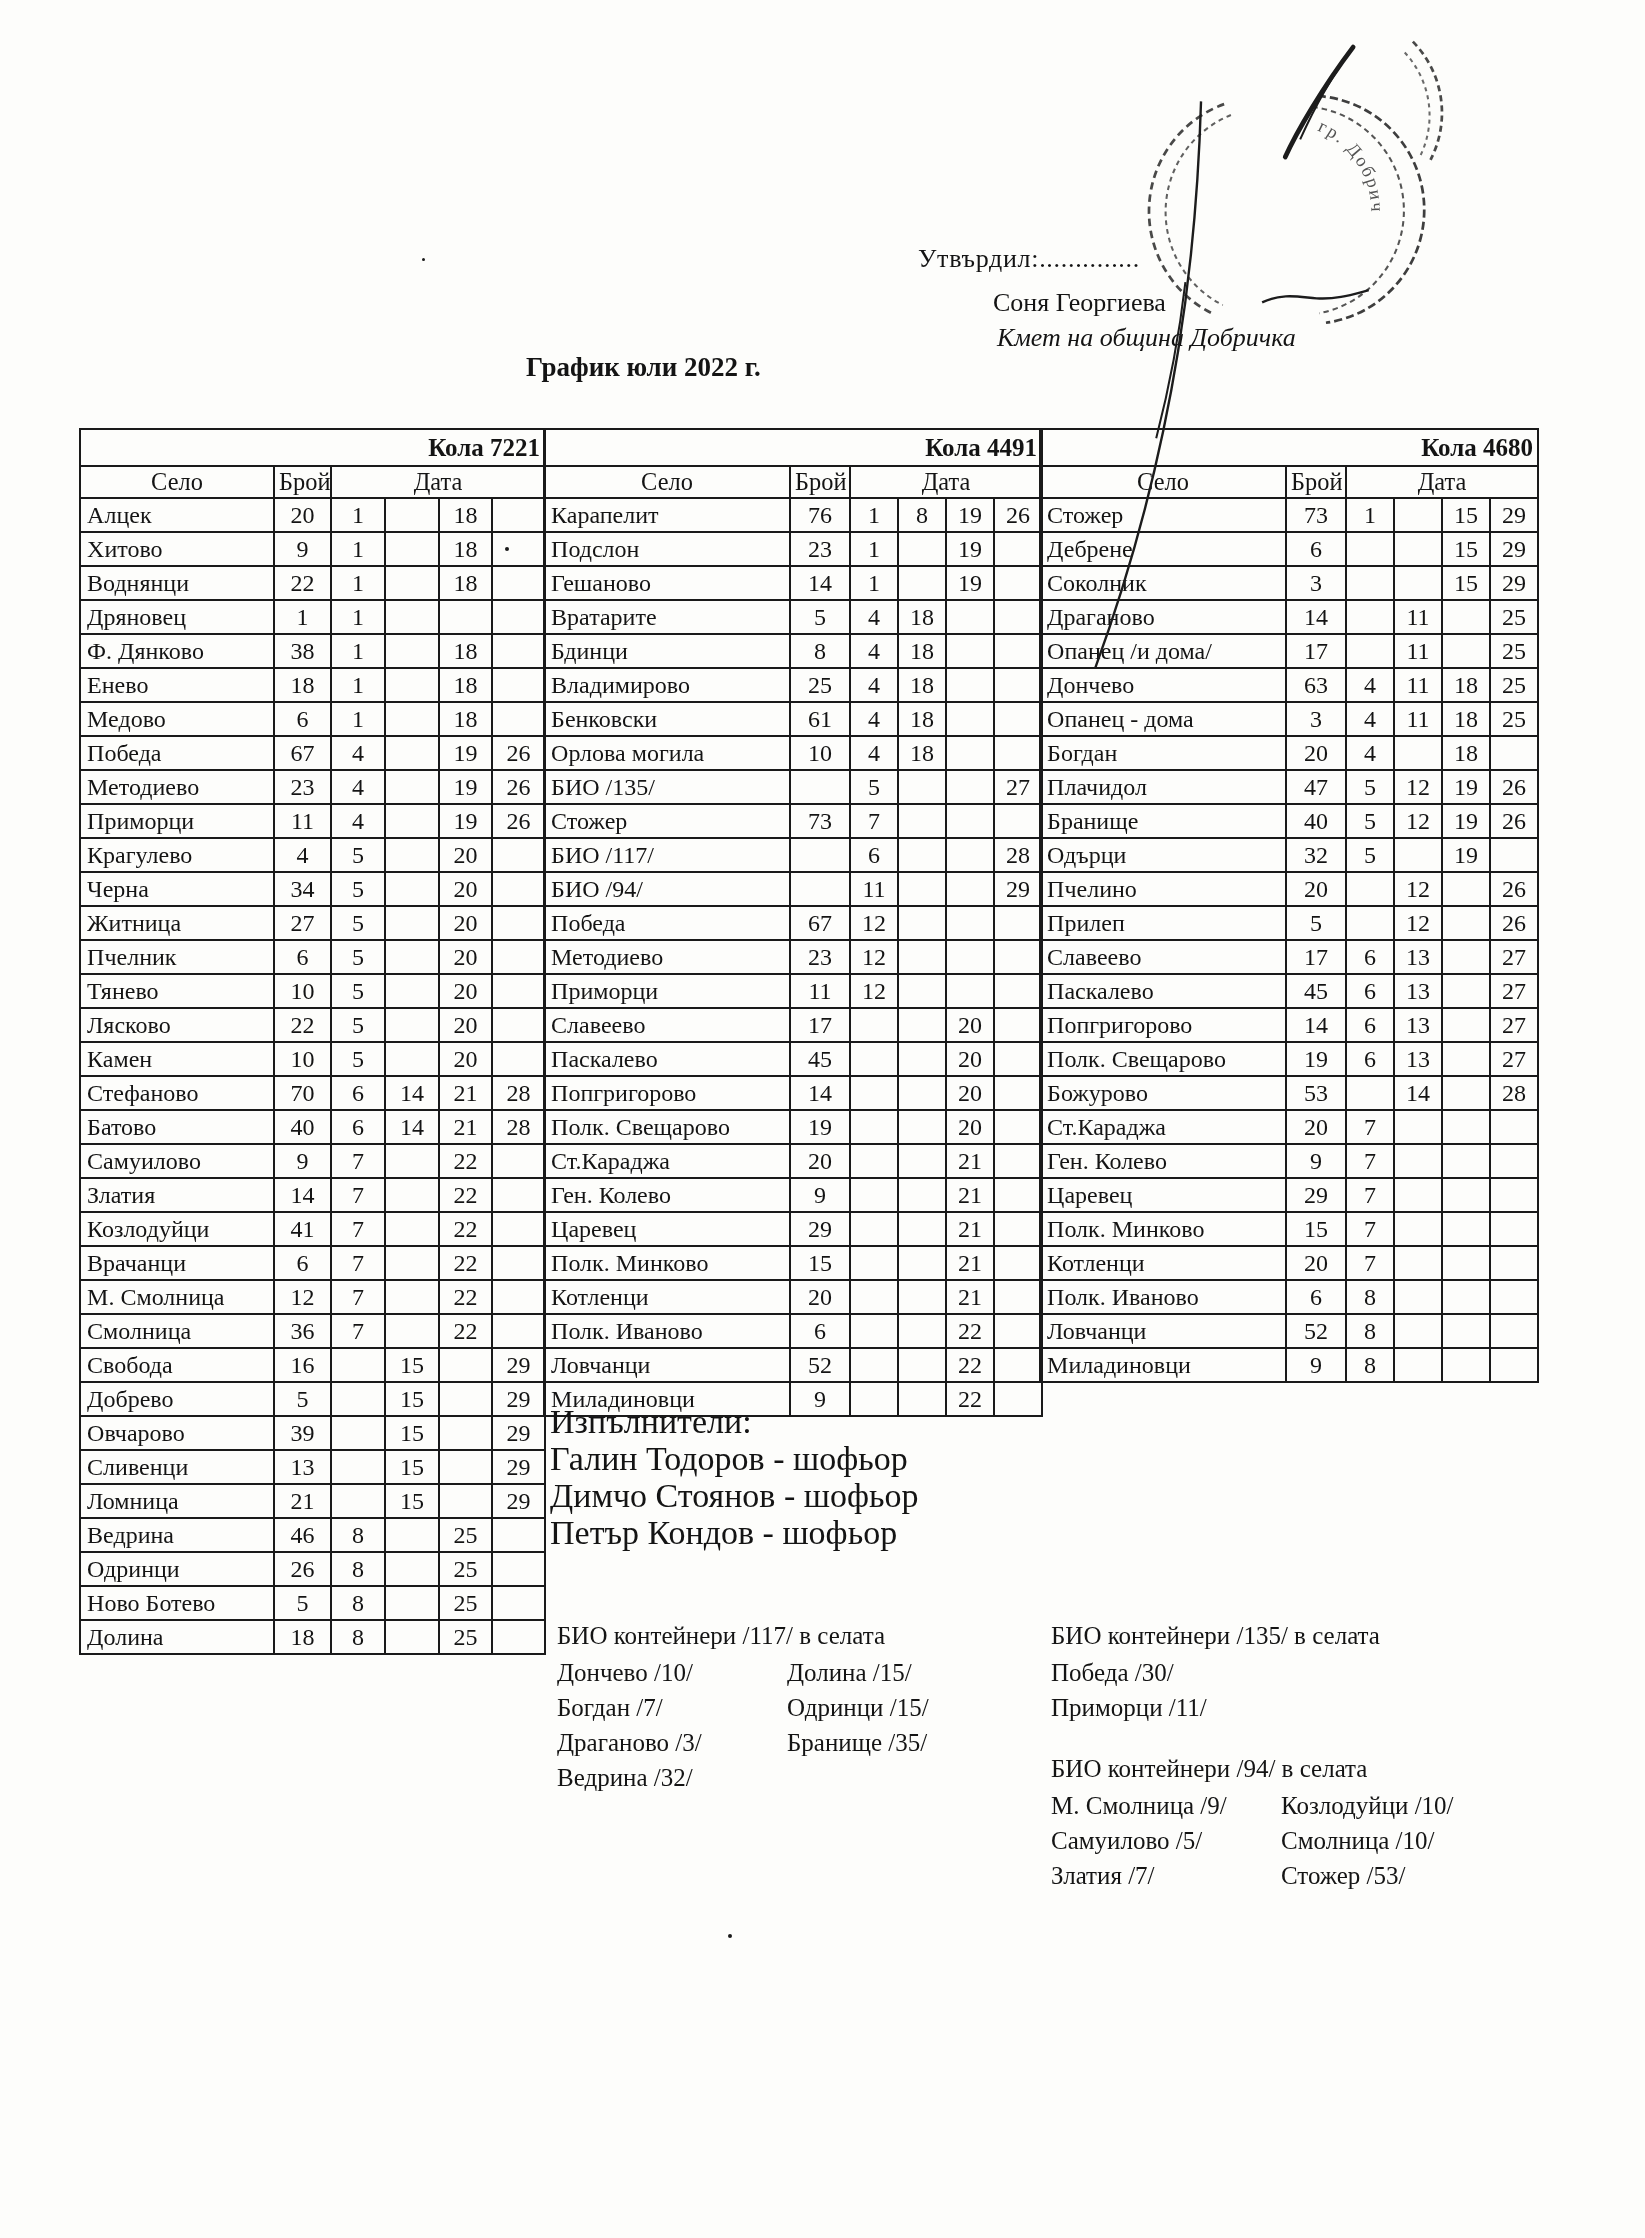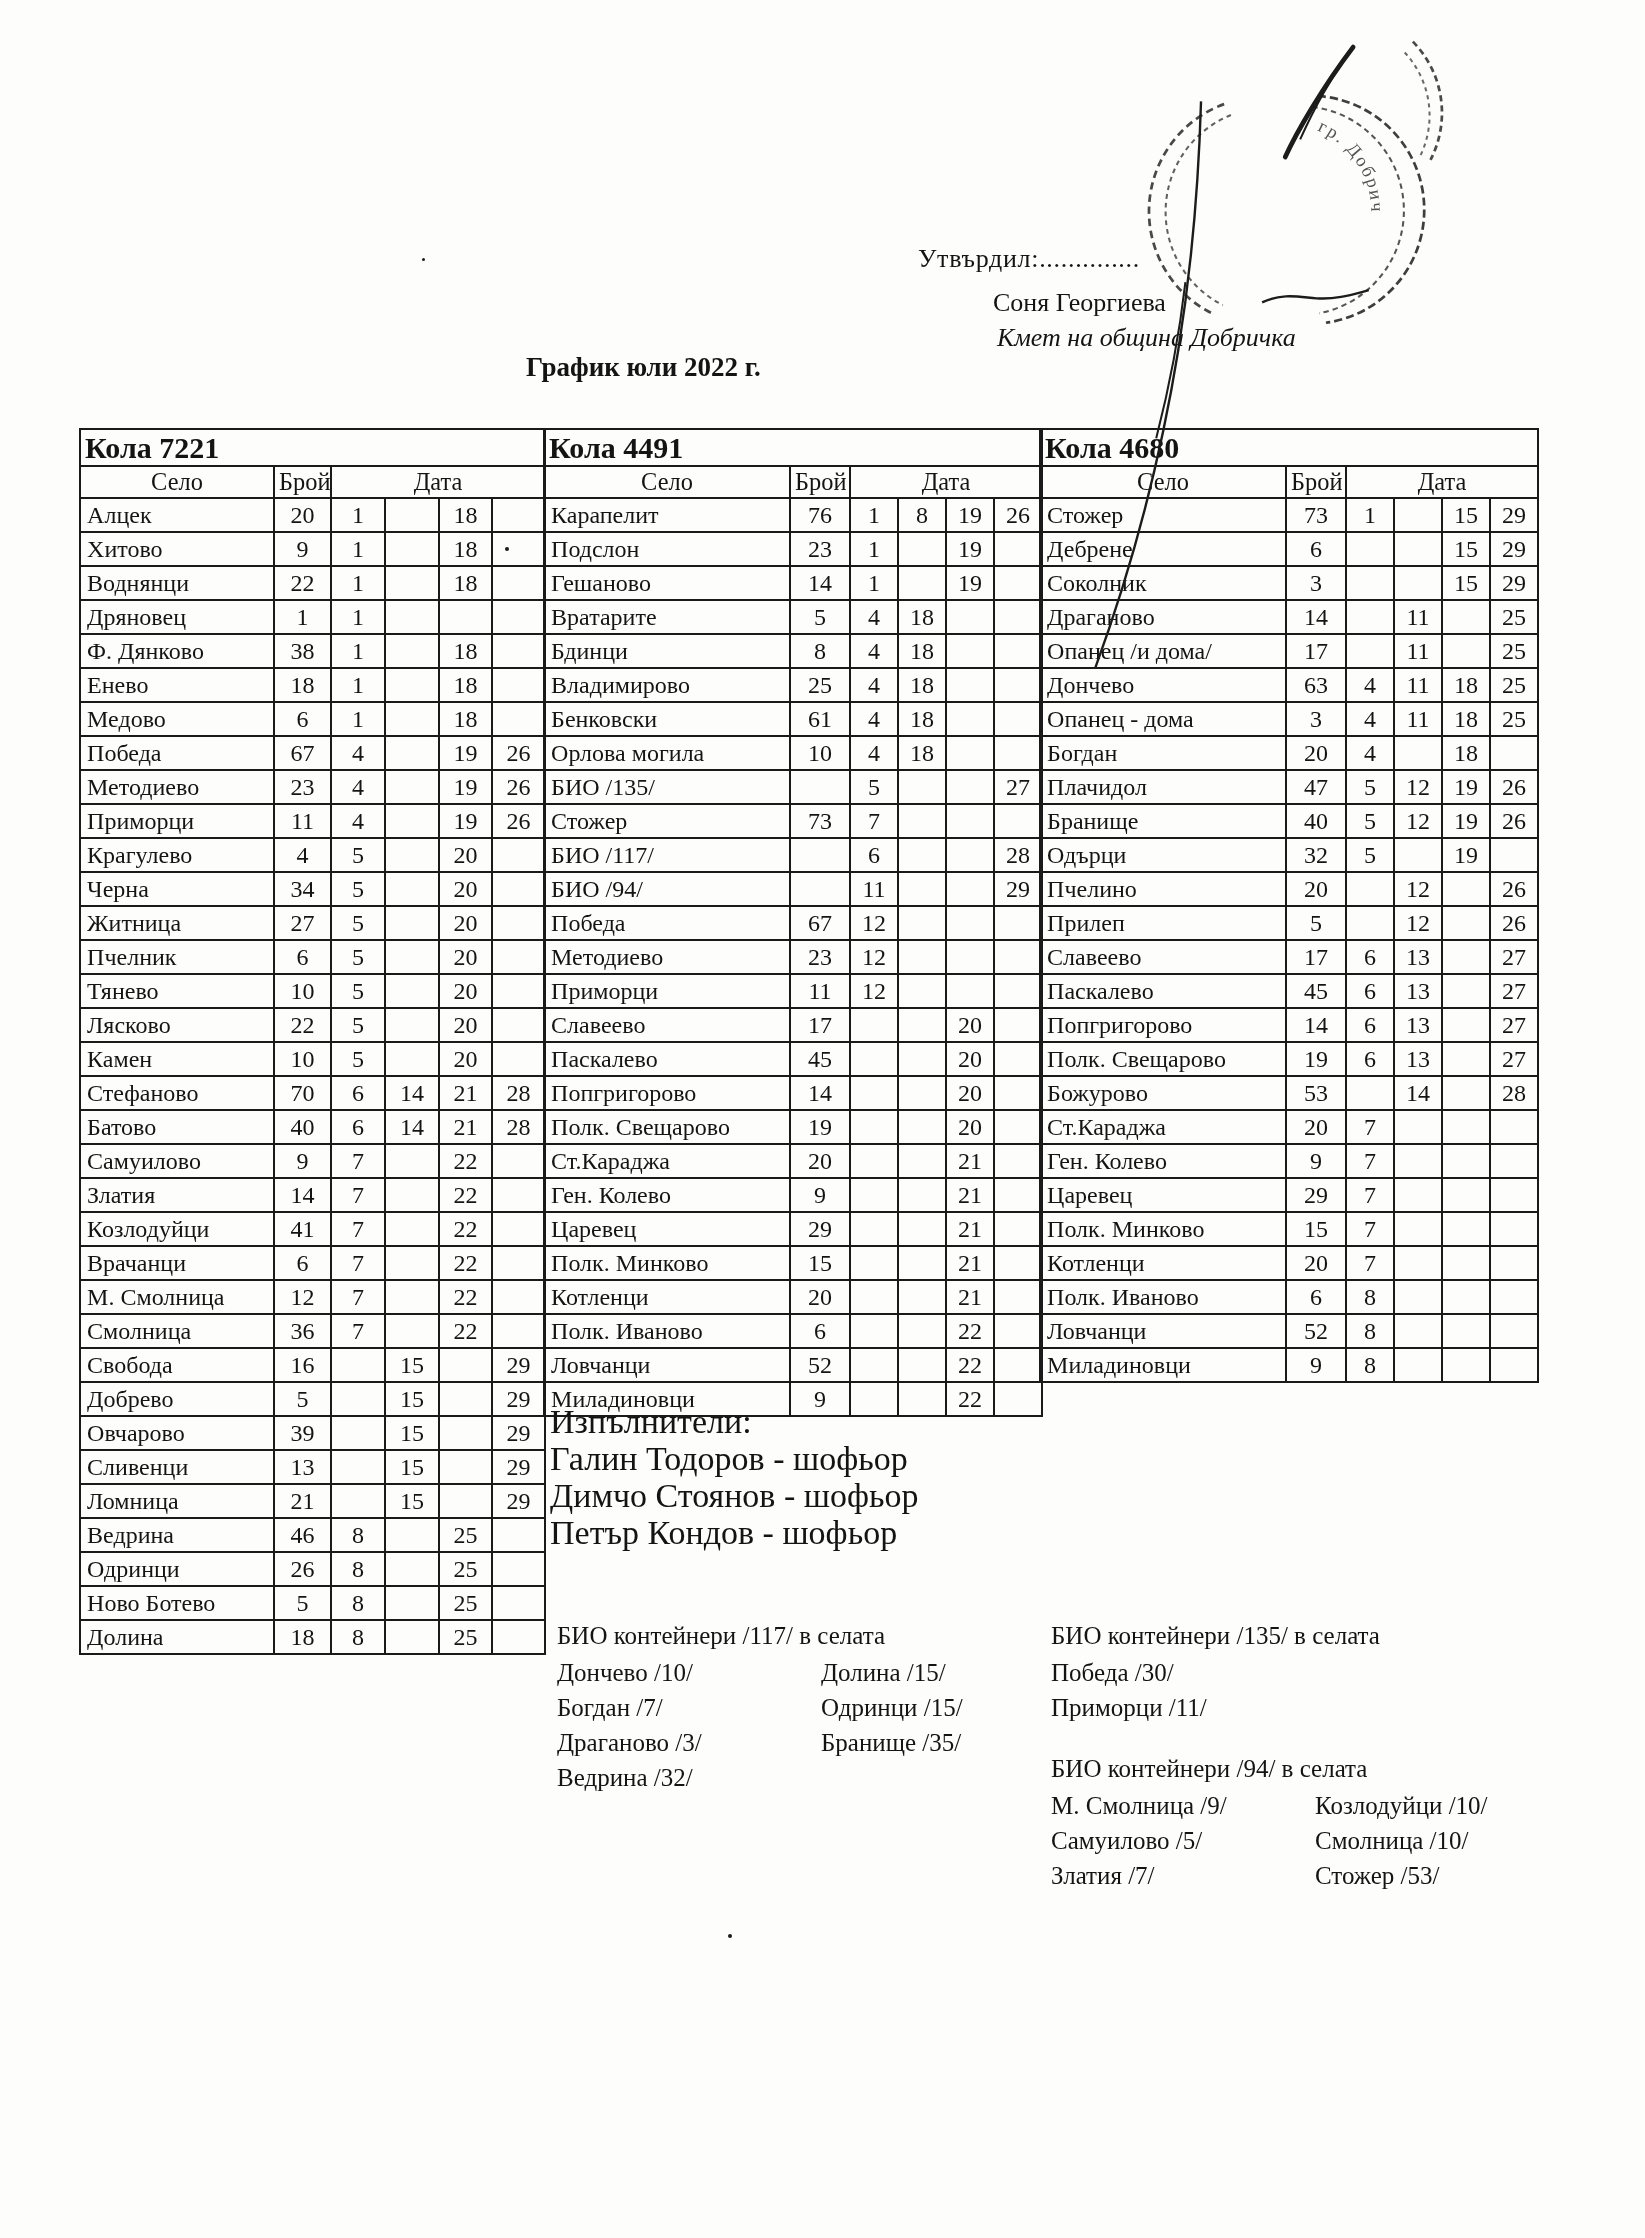--- a/index.html
+++ b/index.html
@@ -9,37 +9,37 @@
   .approved{position:absolute;left:918px;top:244px;font-size:26px;letter-spacing:0.7px;}
   .approver{position:absolute;left:993px;top:288px;font-size:26px;}
   .approver-title{position:absolute;left:997px;top:323px;font-size:26px;font-style:italic;}
   .doc-title{position:absolute;left:526px;top:352px;font-size:27px;font-weight:bold;}
   
   .car-table{position:absolute;top:428px;border-collapse:collapse;table-layout:fixed;
              background:transparent;font-size:24px;color:#141414;}
   .car-table th,.car-table td{border:2px solid #1a1a1a;padding:0 4.1px;height:32px;
              overflow:hidden;white-space:nowrap;}
   .car-table{border:2.7px solid #1a1a1a;}
-  .car-table thead tr.carname th{height:35px;font-size:30px;font-weight:bold;border-bottom:2.7px solid #1a1a1a;text-align:left;border-radius:10px;}
+  .car-table thead tr.carname th{height:35px;font-size:25px;font-weight:bold;border-bottom:2.7px solid #1a1a1a;text-align:right;border-radius:10px;}
   .car-table thead tr.colhead th{height:30px;font-size:24.4px;font-weight:normal;text-align:center;border-bottom:2.7px solid #1a1a1a;}
   .car-table td.village{text-align:left;padding-left:6.1px;}
   .car-table td.count,.car-table td.date{text-align:center;}
   .car0{left:79px;width:464px;}
   .car1{left:543px;width:496px;}
   .car2{left:1039px;width:496px;}
   
   .executors{position:absolute;left:550px;top:1403px;font-size:34px;}
   .exec-title,.exec-line{height:37px;line-height:37px;white-space:nowrap;}
   
   .bio-section{position:absolute;font-size:25px;}
   .bio0{left:557px;top:1617px;}
   .bio1{left:1051px;top:1617px;}
   .bio2{left:1051px;top:1750px;}
   .bio-title{height:38px;line-height:38px;white-space:nowrap;}
-  .bio-cols{display:flex;gap:34px;}
+  .bio-cols{display:flex;}
   .bio-col{width:230px;}
   .bio-col.second{width:auto;}
   .bio-line{height:35px;line-height:35px;white-space:nowrap;}
   
   .stamp-svg{position:absolute;left:1046px;top:24.4px;width:435px;height:679px;pointer-events:none;z-index:5;}
   .speck{position:absolute;background:#1a1a1a;border-radius:50%;}
   .speck1{left:728px;top:1934px;width:4.1px;height:4.1px;}
   .speck2{left:422px;top:258px;width:3.4px;height:3.4px;}
   .speck3{left:505px;top:547px;width:4.1px;height:4.1px;}
 </style>

